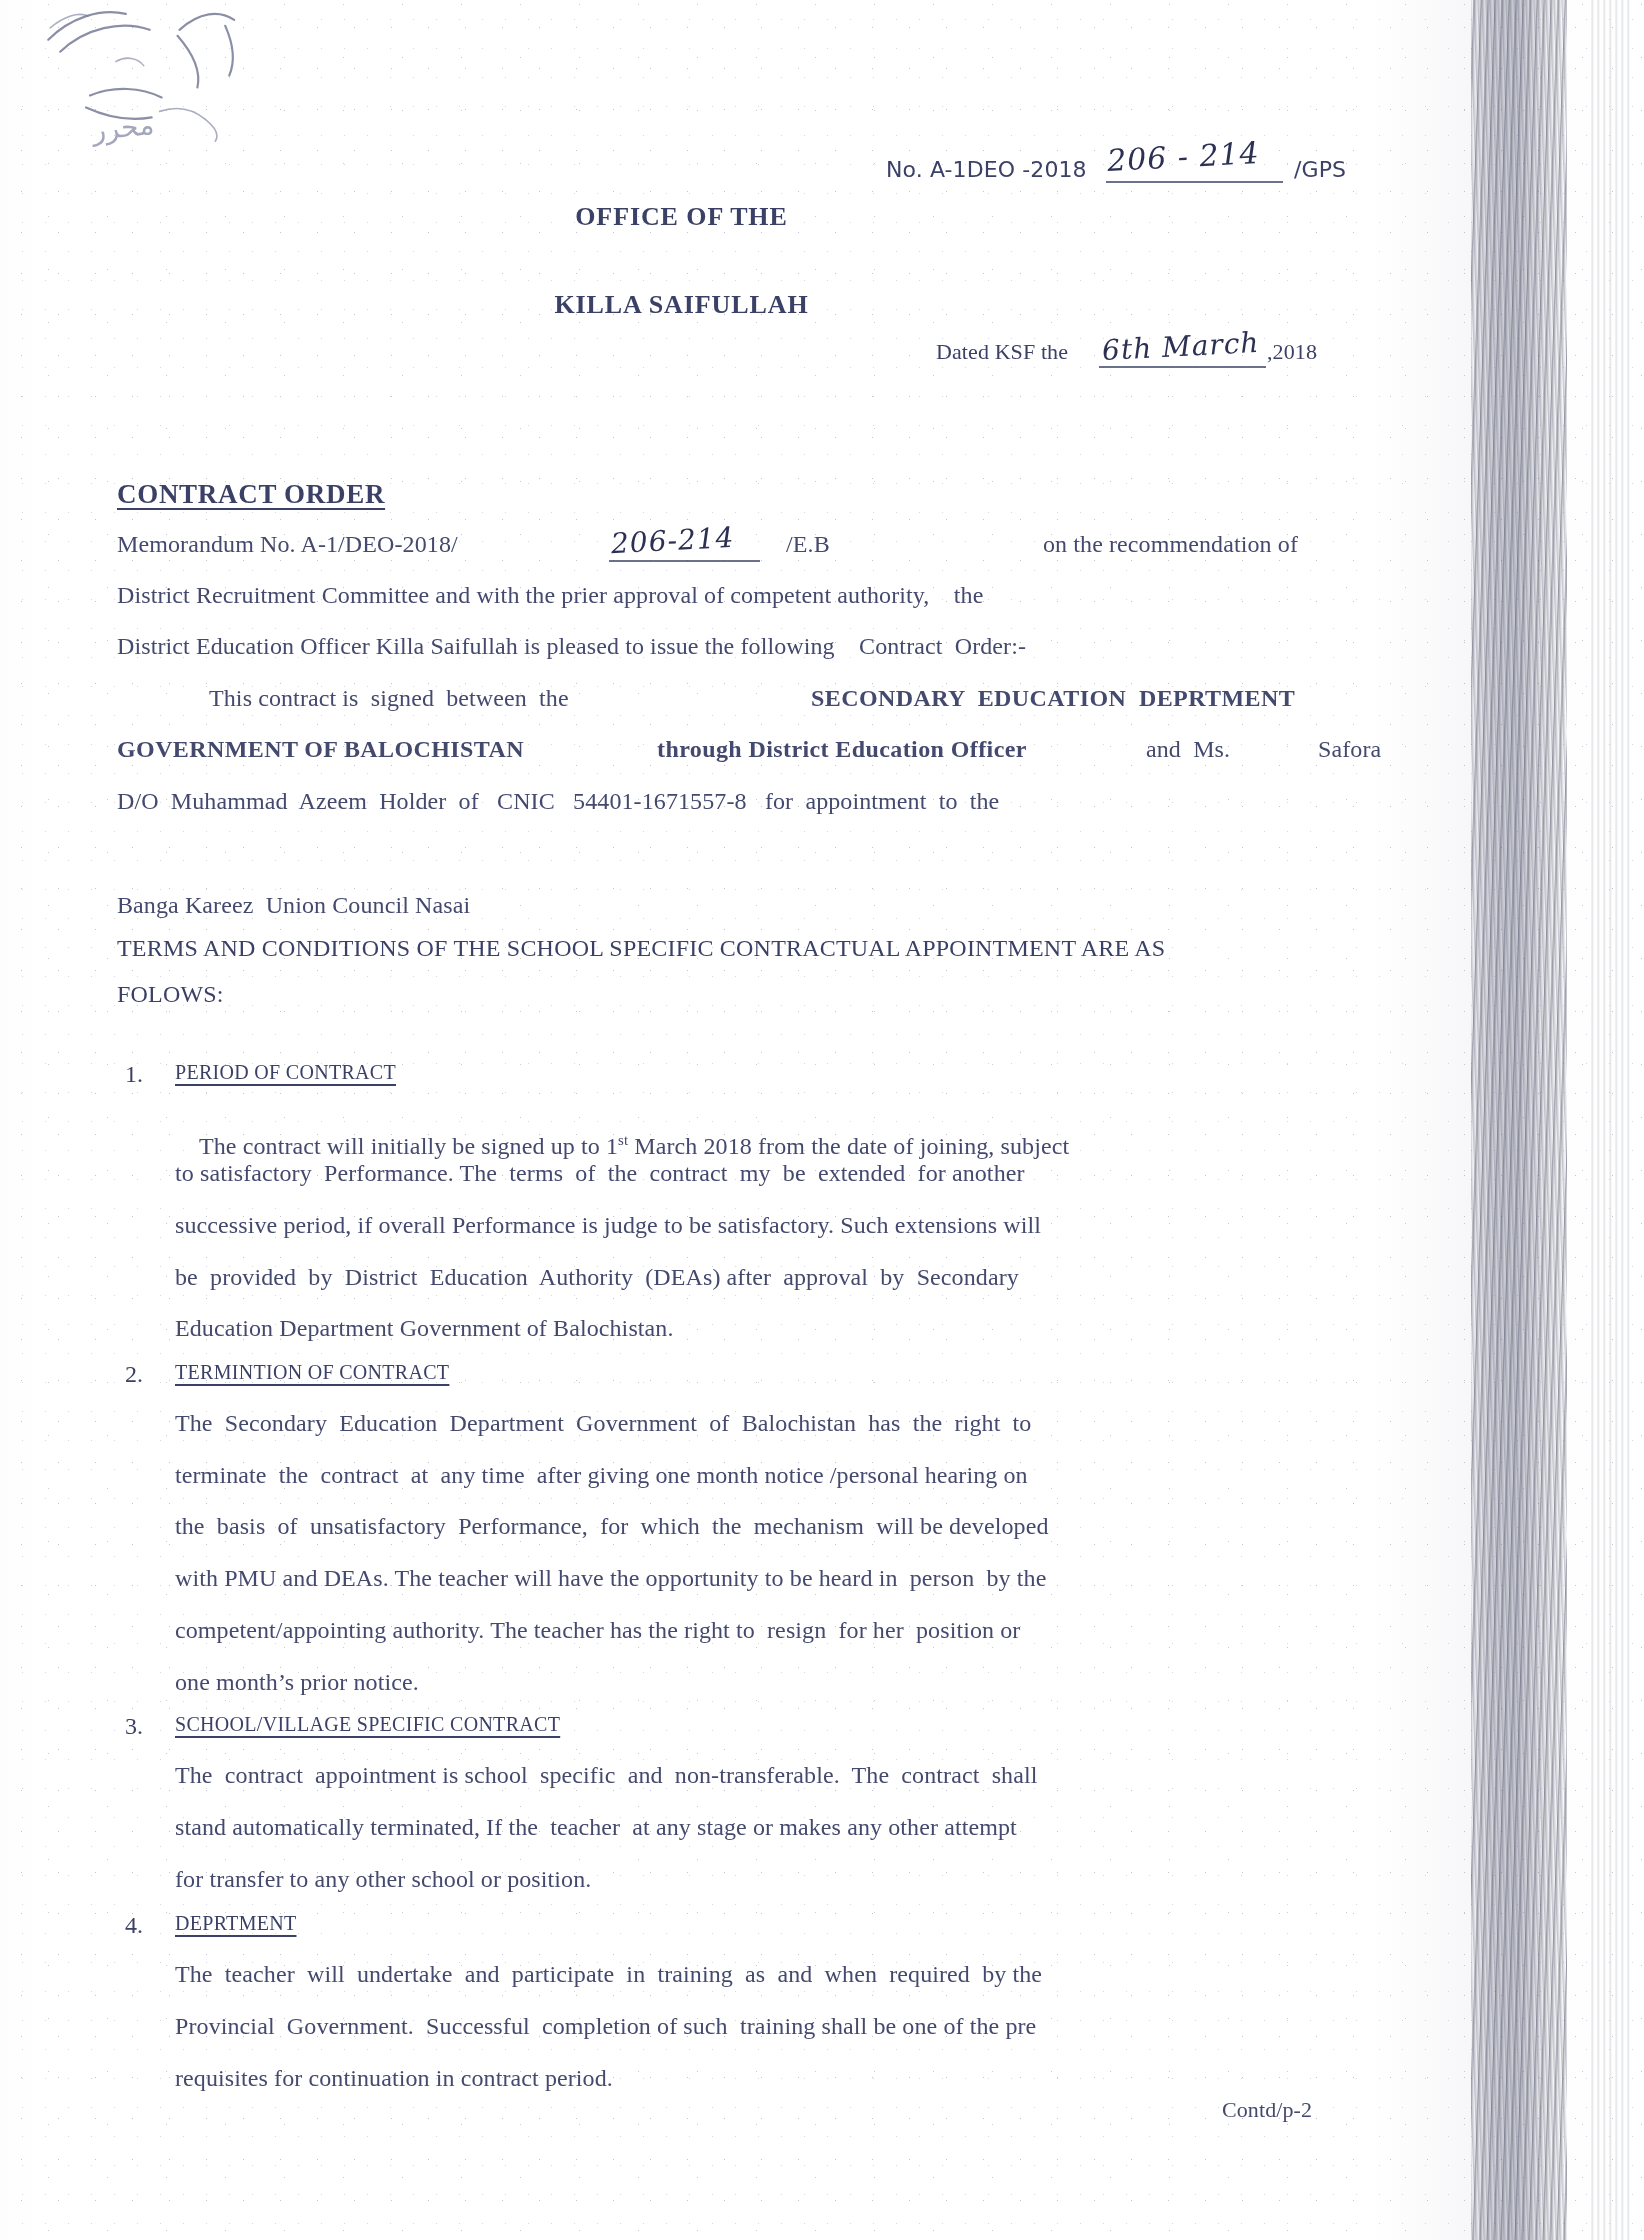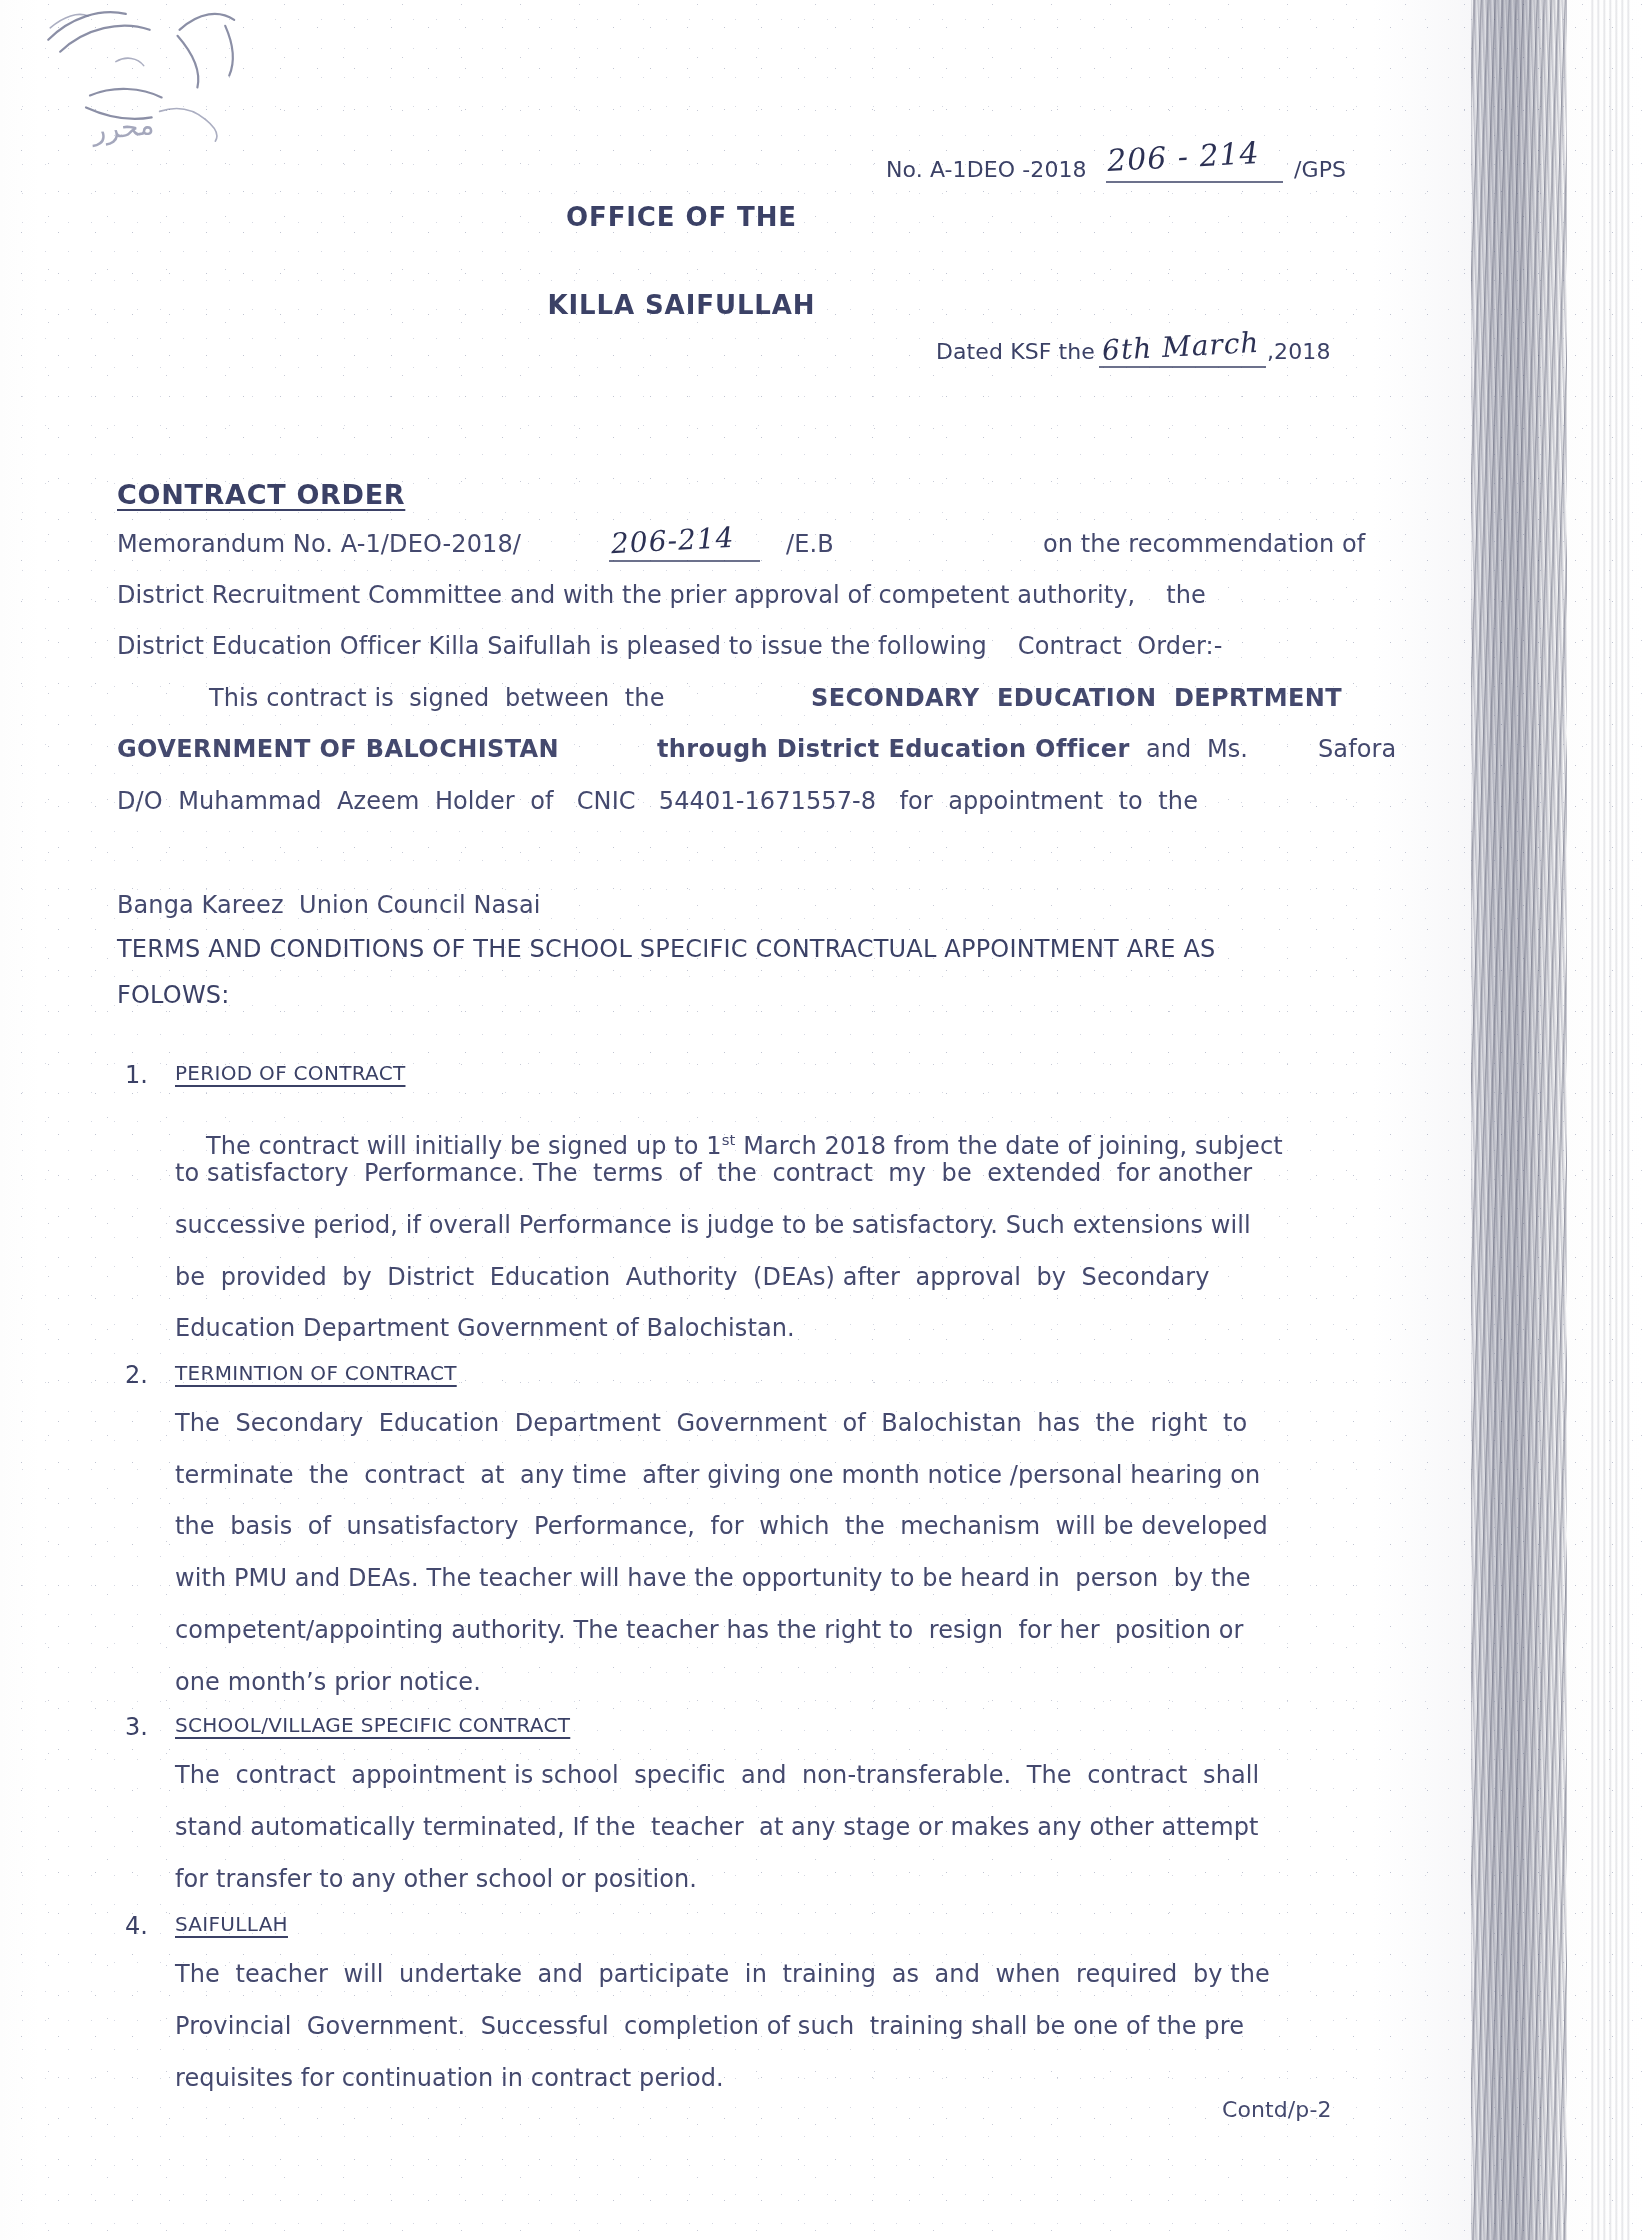--- a/index.html
+++ b/index.html
@@ -95,20 +95,21 @@
     pointer-events: none;
     opacity: .85;
   }
 
   
   .ink {
     color: #3b4166;
     position: absolute;
     white-space: pre;
     letter-spacing: 0.1px;
+    font-family: Liberation Serif, serif;
   }
 
   .hdr-no {
     font-size: 22px;
     font-family: "DejaVu Sans", sans-serif;
   }
 
   .office-line {
     font-size: 26px;
     font-weight: bold;
@@ -289,21 +290,21 @@
   <div class="ink body-line" style="left:175px; top:1670px;">one month’s prior notice.</div>
 
   <div class="ink sec-num" style="left:125px; top:1713px;">3.</div>
   <div class="ink sec-head" style="left:175px; top:1713px;">SCHOOL/VILLAGE SPECIFIC CONTRACT</div>
 
   <div class="ink body-line" style="left:175px; top:1763px;">The  contract  appointment is school  specific  and  non-transferable.  The  contract  shall</div>
   <div class="ink body-line" style="left:175px; top:1815px;">stand automatically terminated, If the  teacher  at any stage or makes any other attempt</div>
   <div class="ink body-line" style="left:175px; top:1867px;">for transfer to any other school or position.</div>
 
   <div class="ink sec-num" style="left:125px; top:1912px;">4.</div>
-  <div class="ink sec-head" style="left:175px; top:1912px;">SAIFULLAH</div>
+  <div class="ink sec-head" style="left:175px; top:1912px;">DEPRTMENT</div>
 
   <div class="ink body-line" style="left:175px; top:1962px;">The  teacher  will  undertake  and  participate  in  training  as  and  when  required  by the</div>
   <div class="ink body-line" style="left:175px; top:2014px;">Provincial  Government.  Successful  completion of such  training shall be one of the pre</div>
   <div class="ink body-line" style="left:175px; top:2066px;">requisites for continuation in contract period.</div>
 
   <div class="ink contd" style="left:1222px; top:2097px;">Contd/p-2</div>
 
 </div>
 
 

